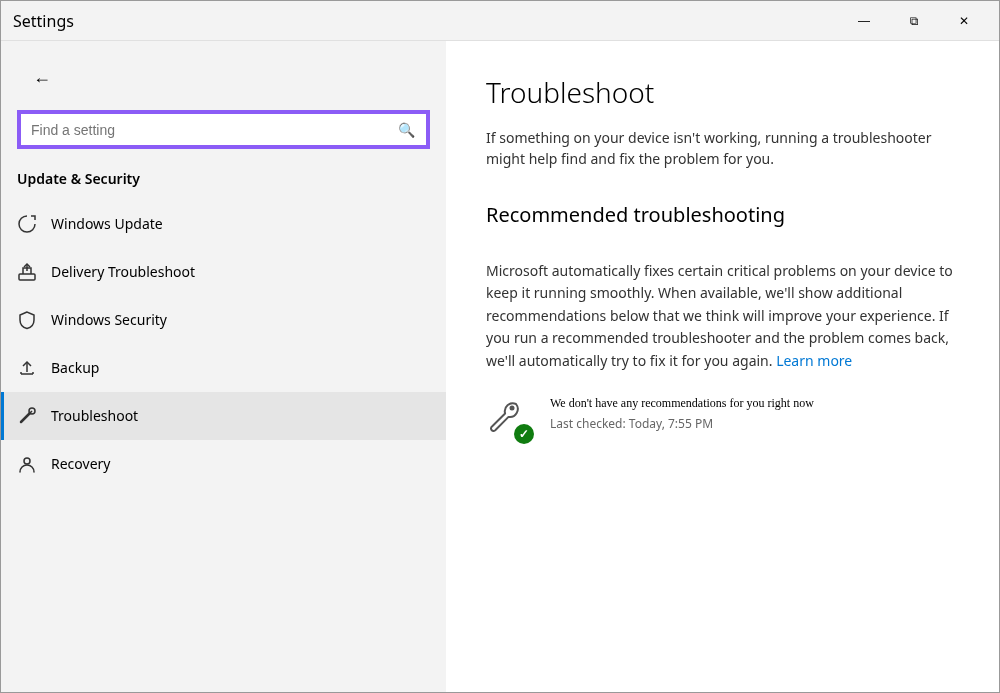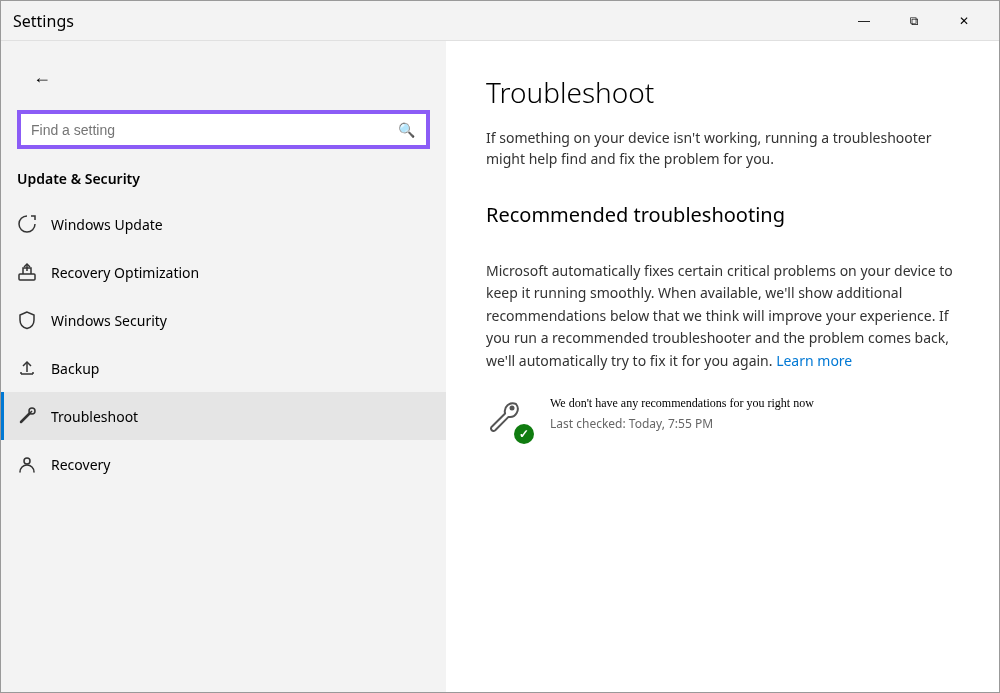--- a/index.html
+++ b/index.html
@@ -98,21 +98,20 @@
       font-size: 14px;
     }
     .sidebar-section-title {
       font-size: 14px;
       font-weight: 600;
       color: #000;
       padding: 4px 16px 12px 16px;
     }
     .nav-item {
       display: flex;
-      align-items: center;
       padding: 14px 16px;
       cursor: pointer;
       gap: 14px;
       position: relative;
       font-size: 14px;
       color: #000;
     }
     .nav-item.active {
       background: #e5e5e5;
     }
@@ -268,21 +267,21 @@
 
     <div class="nav-item">
       <span class="nav-icon">
         <svg width="20" height="20" viewBox="0 0 20 20" fill="none" xmlns="http://www.w3.org/2000/svg">
           <rect x="2" y="12" width="16" height="6" rx="1" stroke="#333" stroke-width="1.5" fill="none"></rect>
           <polyline points="6,12 6,6 14,6 14,12" stroke="#333" stroke-width="1.5" fill="none"></polyline>
           <line x1="10" y1="2" x2="10" y2="9" stroke="#333" stroke-width="1.5"></line>
           <polyline points="7,5 10,2 13,5" stroke="#333" stroke-width="1.5" fill="none"></polyline>
         </svg>
       </span>
-      <span class="nav-label">Recovery Optimization</span>
+      <span class="nav-label">Delivery Troubleshoot</span>
     </div>
 
     <div class="nav-item">
       <span class="nav-icon">
         <svg width="20" height="20" viewBox="0 0 20 20" fill="none" xmlns="http://www.w3.org/2000/svg">
           <path d="M10 2L3 5v5c0 4.4 3 7.5 7 8.5 4-1 7-4.1 7-8.5V5L10 2z" stroke="#333" stroke-width="1.5" fill="none"></path>
         </svg>
       </span>
       <span class="nav-label">Windows Security</span>
     </div>

